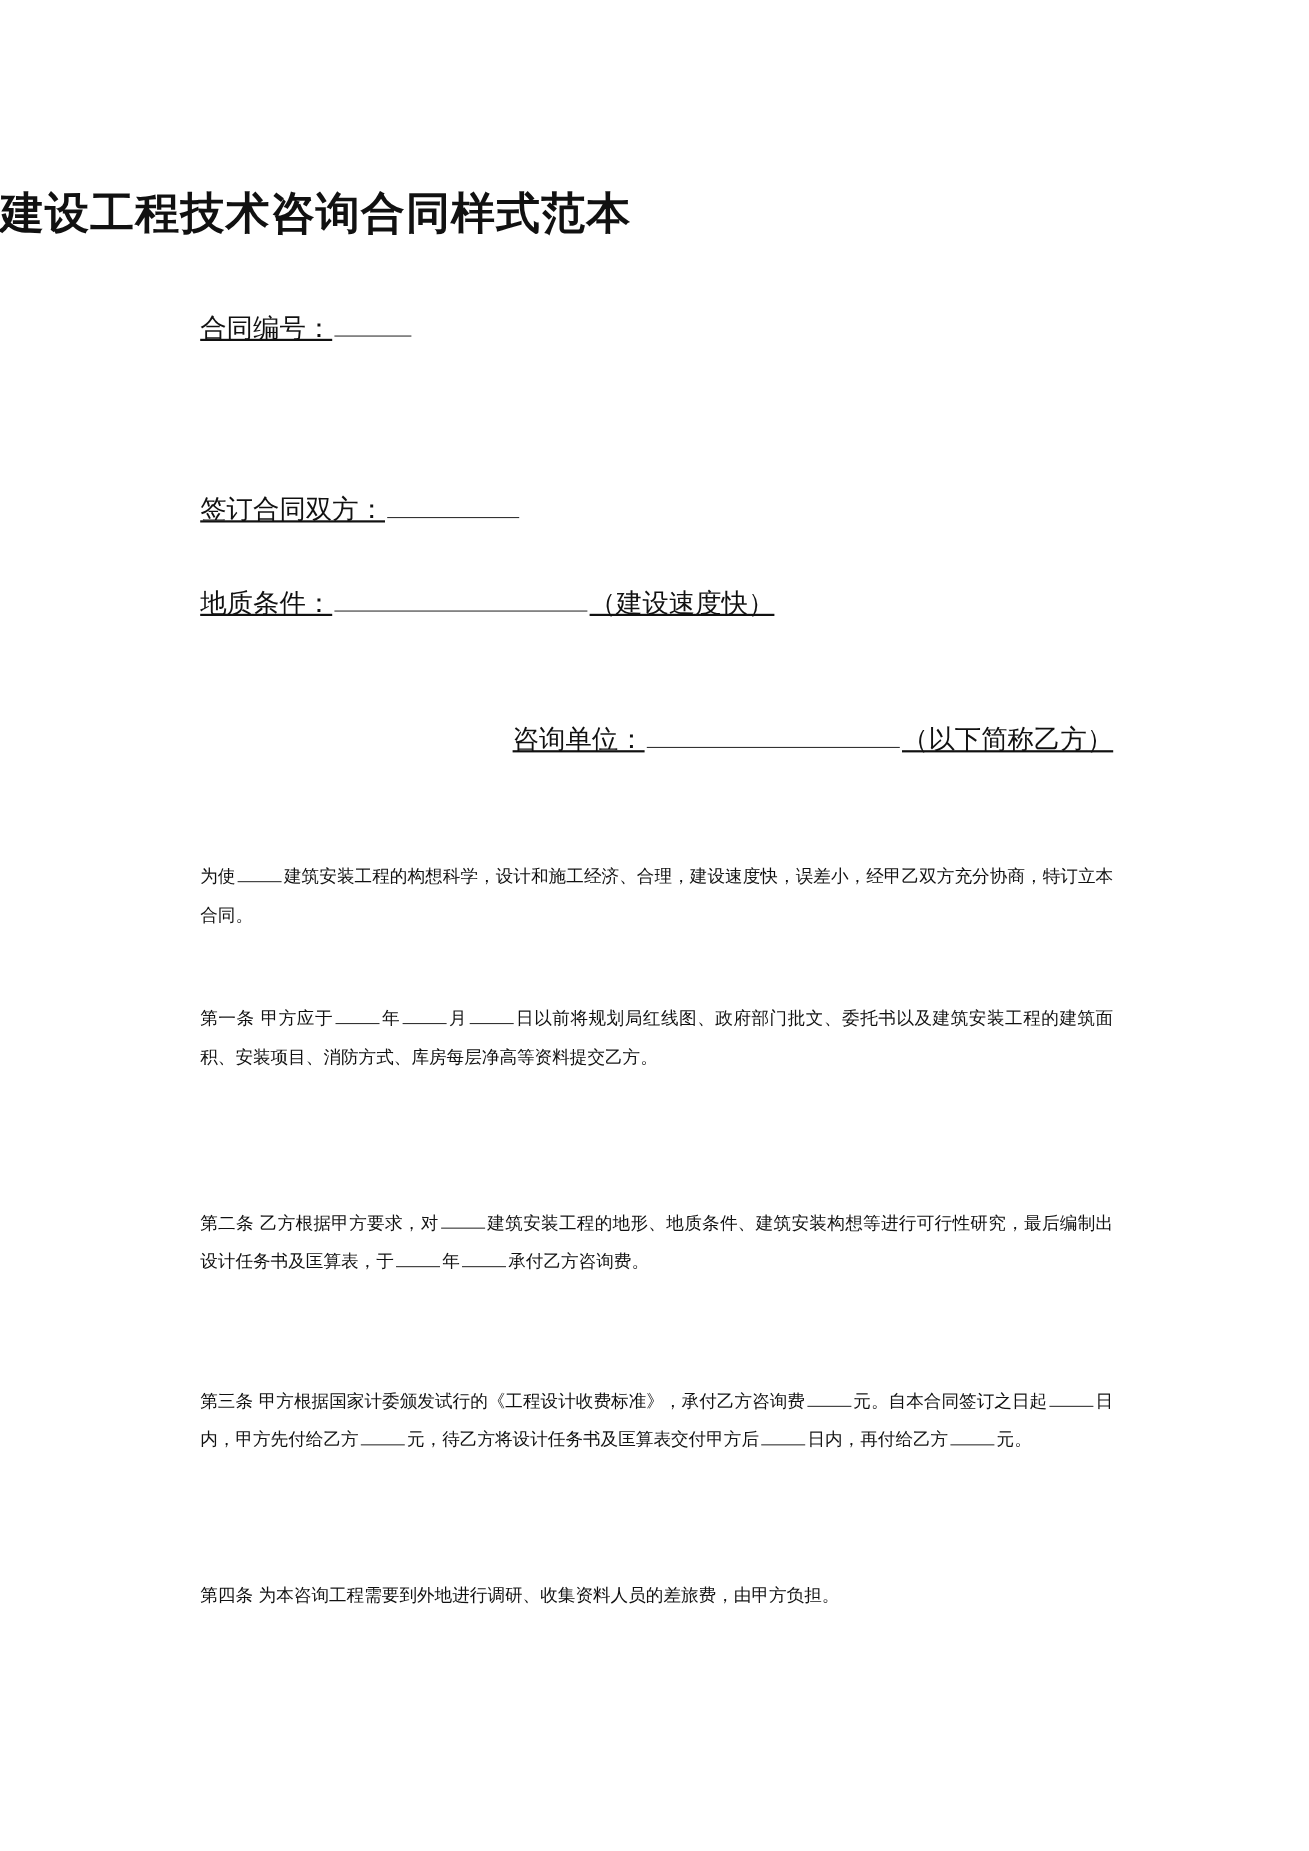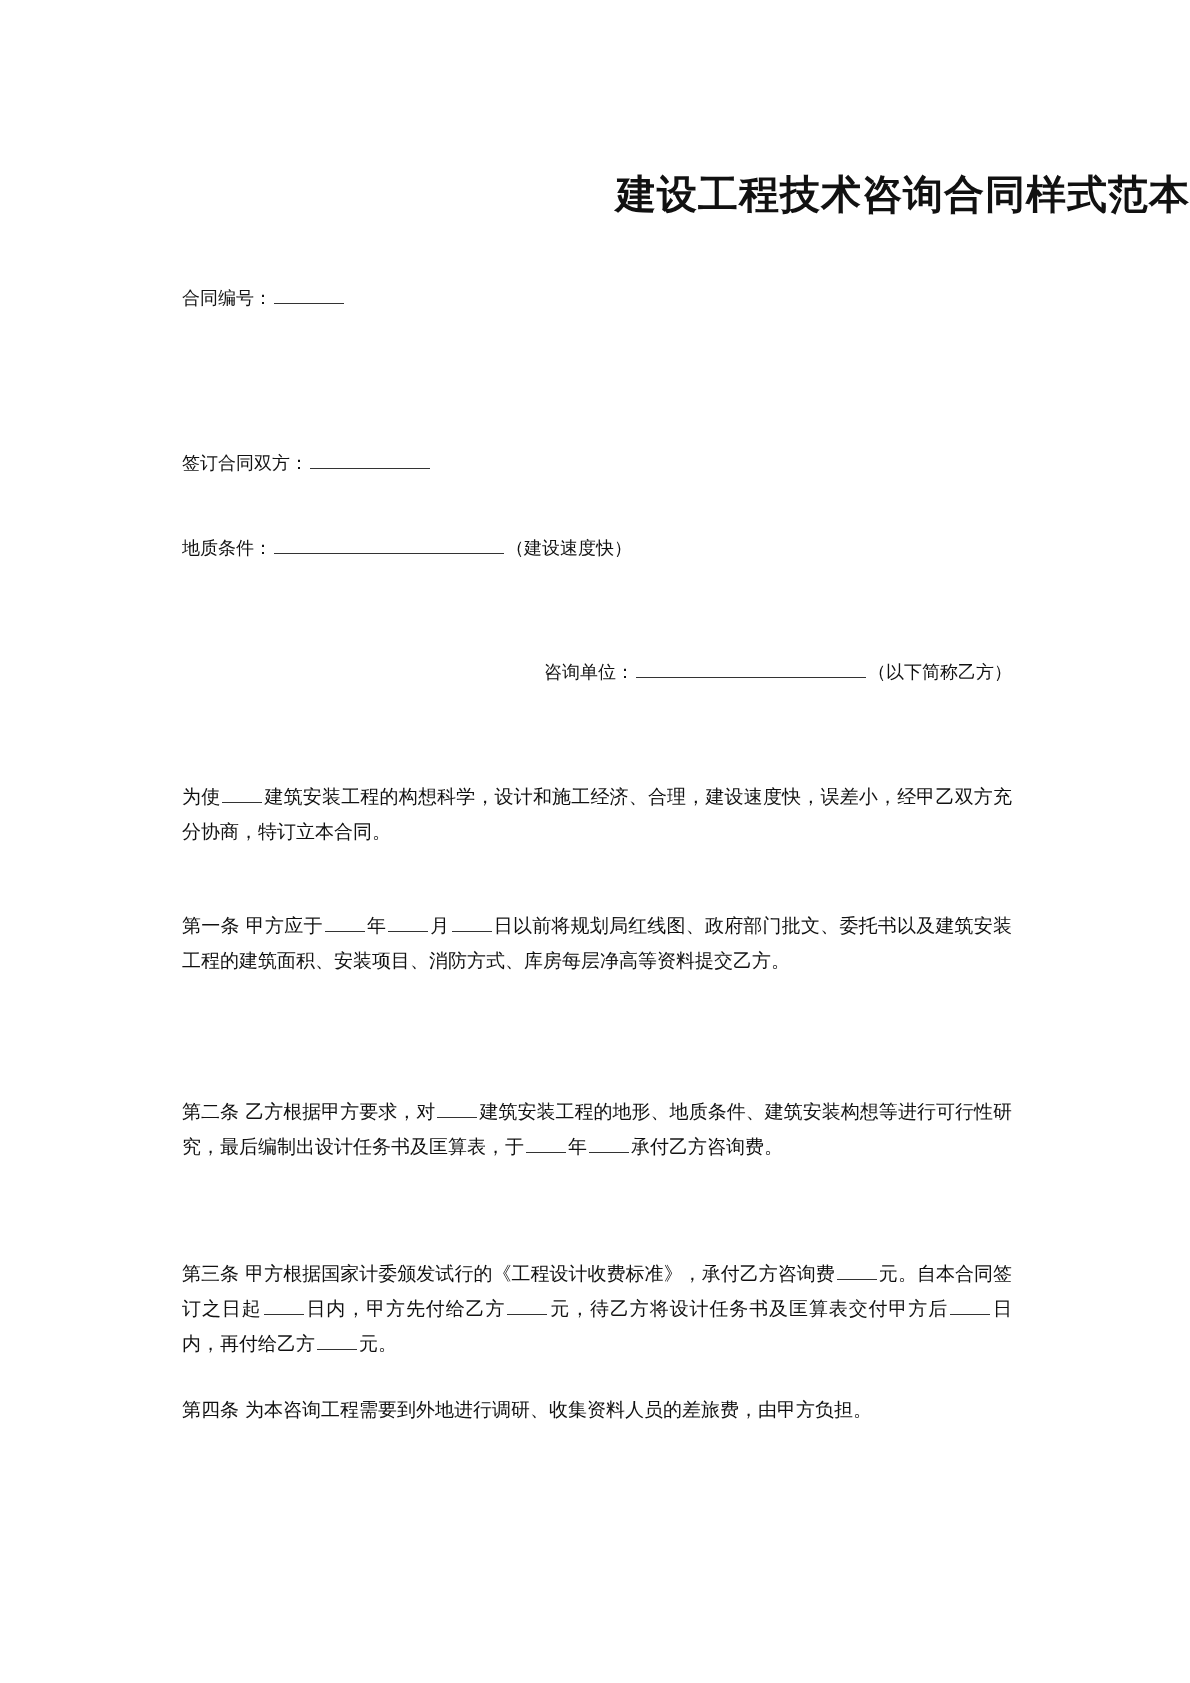--- a/index.html
+++ b/index.html
@@ -1,22 +1,22 @@
 <!DOCTYPE html>
 <html><head>
 <meta charset="utf-8">
 <style>
   html, body { margin: 0; padding: 0; background: #ffffff; }
   body { width: 1190px; height: 1683px; position: relative; overflow: hidden;
          font-family: "DejaVu Serif", "Liberation Serif", serif; color: #111; }
-  .title { position: absolute; left: 0; width: 1190px; top: 172px; text-align: right;
+  .title { position: absolute; left: 0; width: 1190px; top: 172px; text-align: left;
            font-size: 40px; font-weight: bold; letter-spacing: 1px; line-height: 44px;
            font-family: "DejaVu Sans", "Liberation Sans", sans-serif; }
-  .line { position: absolute; left: 182px; width: 830px; font-size: 18px; line-height: 34px; white-space: nowrap; }
-  .para { position: absolute; left: 182px; width: 830px; font-size: 19px; line-height: 35px; text-align: justify; }
+  .line { position: absolute; left: 182px; width: 830px; font-size: 24px; line-height: 34px; white-space: nowrap; text-decoration: underline; }
+  .para { position: absolute; left: 182px; width: 830px; font-size: 16px; line-height: 35px; text-align: justify; }
   .blank { display: inline-block; border-bottom: 1px solid #333; height: 18px; vertical-align: baseline; margin: 0 2px; }
   .b7 { width: 70px; } .b12 { width: 120px; } .b22 { width: 230px; } .b4 { width: 40px; }
 </style>
 </head>
 <body>
 
 <div>
   <div class="title">建设工程技术咨询合同样式范本</div>
 
   <div class="line" style="top:281px;">
@@ -44,16 +44,16 @@
   </div>
 
   <div class="para" style="top:1094px;">
     <span>第二条  乙方根据甲方要求，对</span><span class="blank b4"></span><span>建筑安装工程的地形、地质条件、建筑安装构想等进行可行性研究，最后编制出设计任务书及匡算表，于</span><span class="blank b4"></span><span>年</span><span class="blank b4"></span><span>承付乙方咨询费。</span>
   </div>
 
   <div class="para" style="top:1256px;">
     <span>第三条  甲方根据国家计委颁发试行的《工程设计收费标准》，承付乙方咨询费</span><span class="blank b4"></span><span>元。自本合同签订之日起</span><span class="blank b4"></span><span>日内，甲方先付给乙方</span><span class="blank b4"></span><span>元，待乙方将设计任务书及匡算表交付甲方后</span><span class="blank b4"></span><span>日内，再付给乙方</span><span class="blank b4"></span><span>元。</span>
   </div>
 
-  <div class="para" style="top:1392px;">
+  <div class="para" style="top:1432px;">
     <span>第四条  为本咨询工程需要到外地进行调研、收集资料人员的差旅费，由甲方负担。</span>
   </div>
 </div>
 
 </body></html>

